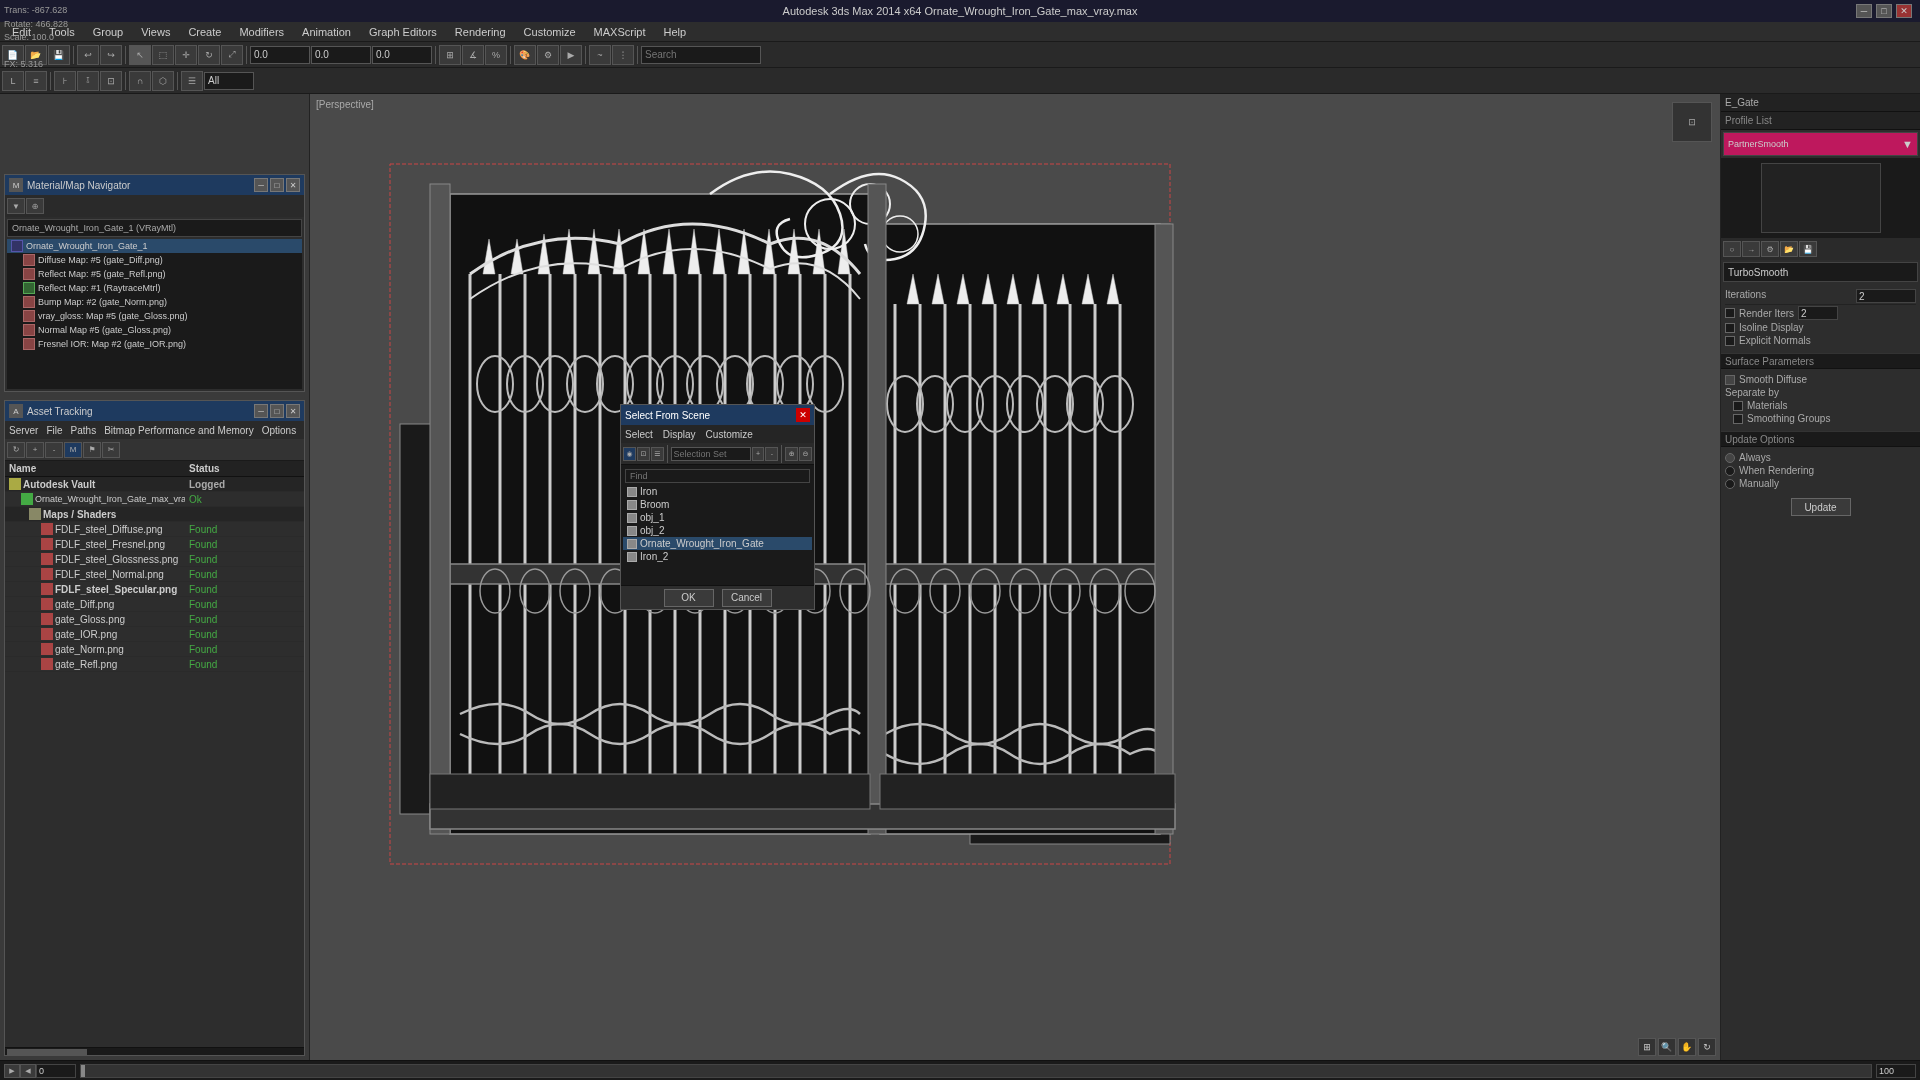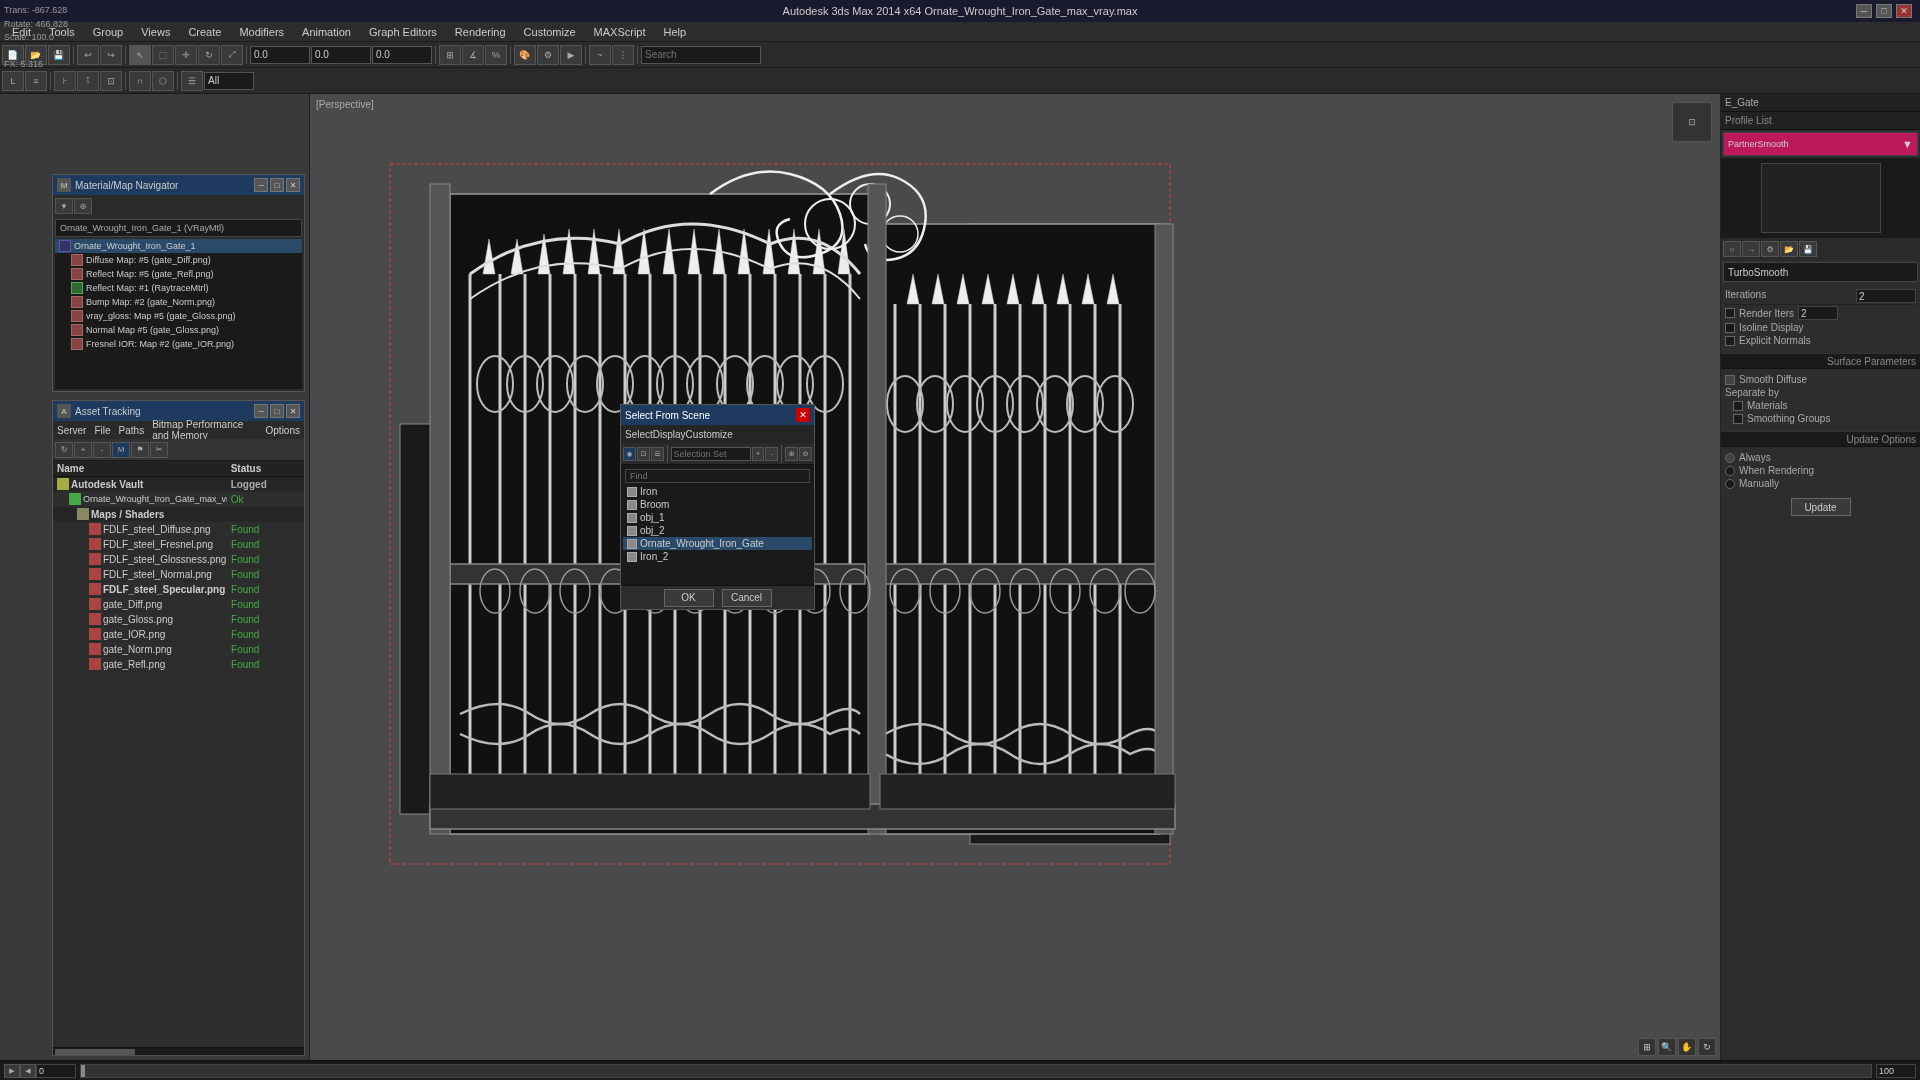--- a/index.html
+++ b/index.html
@@ -105,21 +105,20 @@
       height: calc(1080px - 22px - 20px - 26px - 26px - 20px);
     }
 
     
     #left-panel {
       width: 310px;
       background: #3a3a3a;
       display: flex;
       flex-direction: column;
       border-right: 1px solid #222;
-      padding-left: 48px;
     }
 
     
     #viewport-area {
       flex: 1;
       background: #4a4a4a;
       position: relative;
       overflow: hidden;
     }
 
@@ -287,20 +286,21 @@
       font-size: 9px;
       cursor: pointer;
       color: #fff;
     }
     .dialog-menu {
       height: 18px;
       background: #252525;
       display: flex;
       align-items: center;
       padding: 0 4px;
+      gap: 10px;
       font-size: 10px;
     }
     .dialog-menu-item { color: #ccc; cursor: pointer; }
     .dialog-toolbar {
       height: 22px;
       background: #2a2a2a;
       display: flex;
       align-items: center;
       padding: 0 2px;
       gap: 1px;
@@ -412,21 +412,20 @@
       height: 16px;
       background: #1a1a1a;
       display: flex;
       align-items: center;
       padding: 0 4px;
       font-size: 10px;
       color: #888;
       border-top: 1px solid #333;
       border-bottom: 1px solid #111;
       margin-top: 2px;
-      justify-content: flex-end;
     }
     .update-btn {
       margin: 4px auto;
       width: 60px;
       height: 18px;
       background: #3a3a3a;
       border: 1px solid #666;
       color: #ccc;
       font-size: 10px;
       cursor: pointer;

